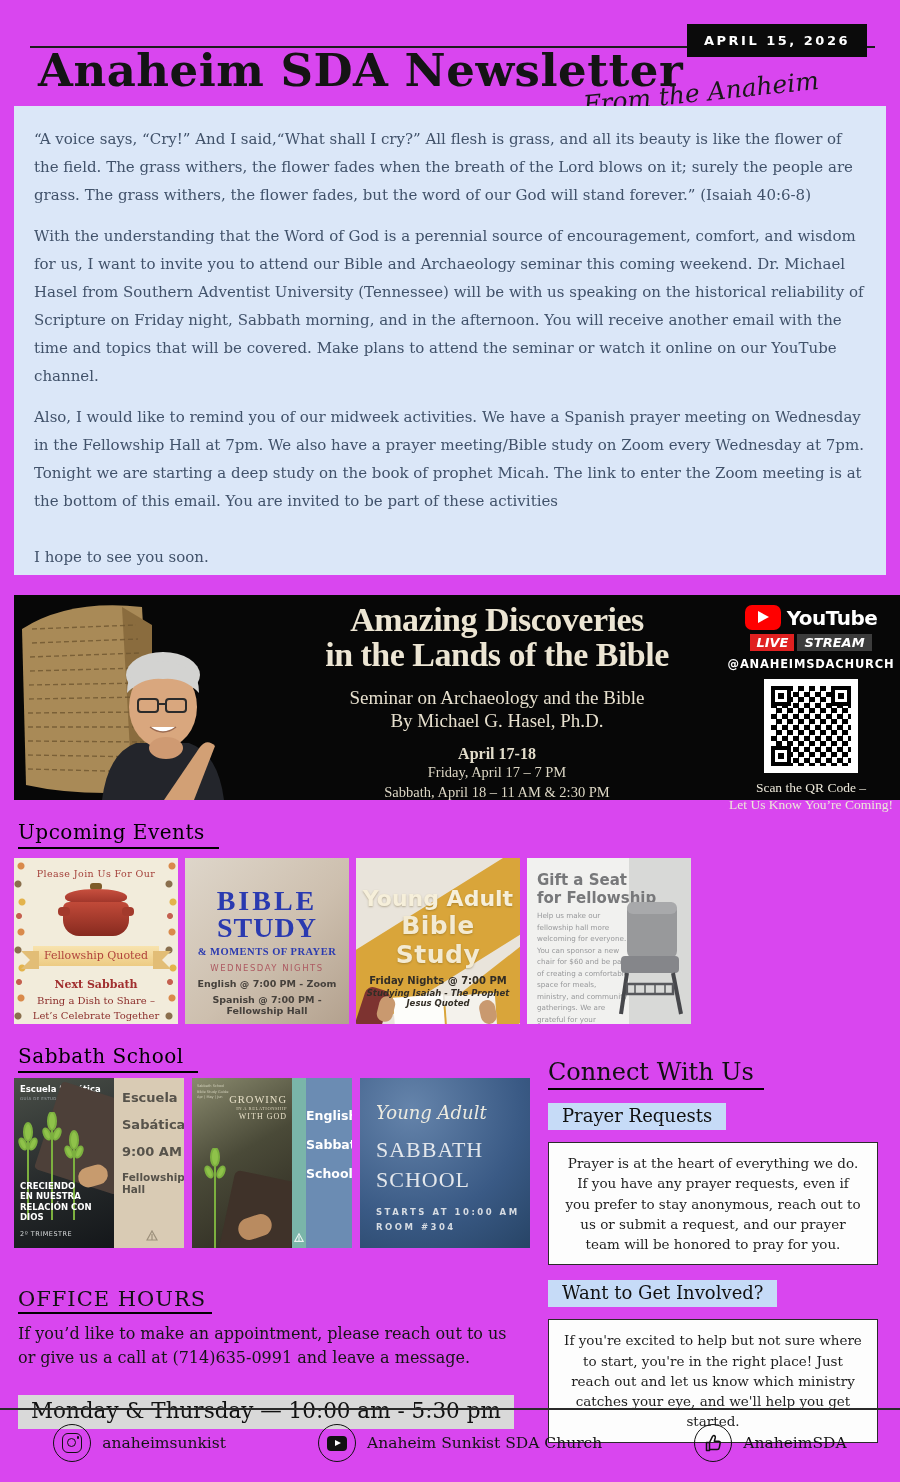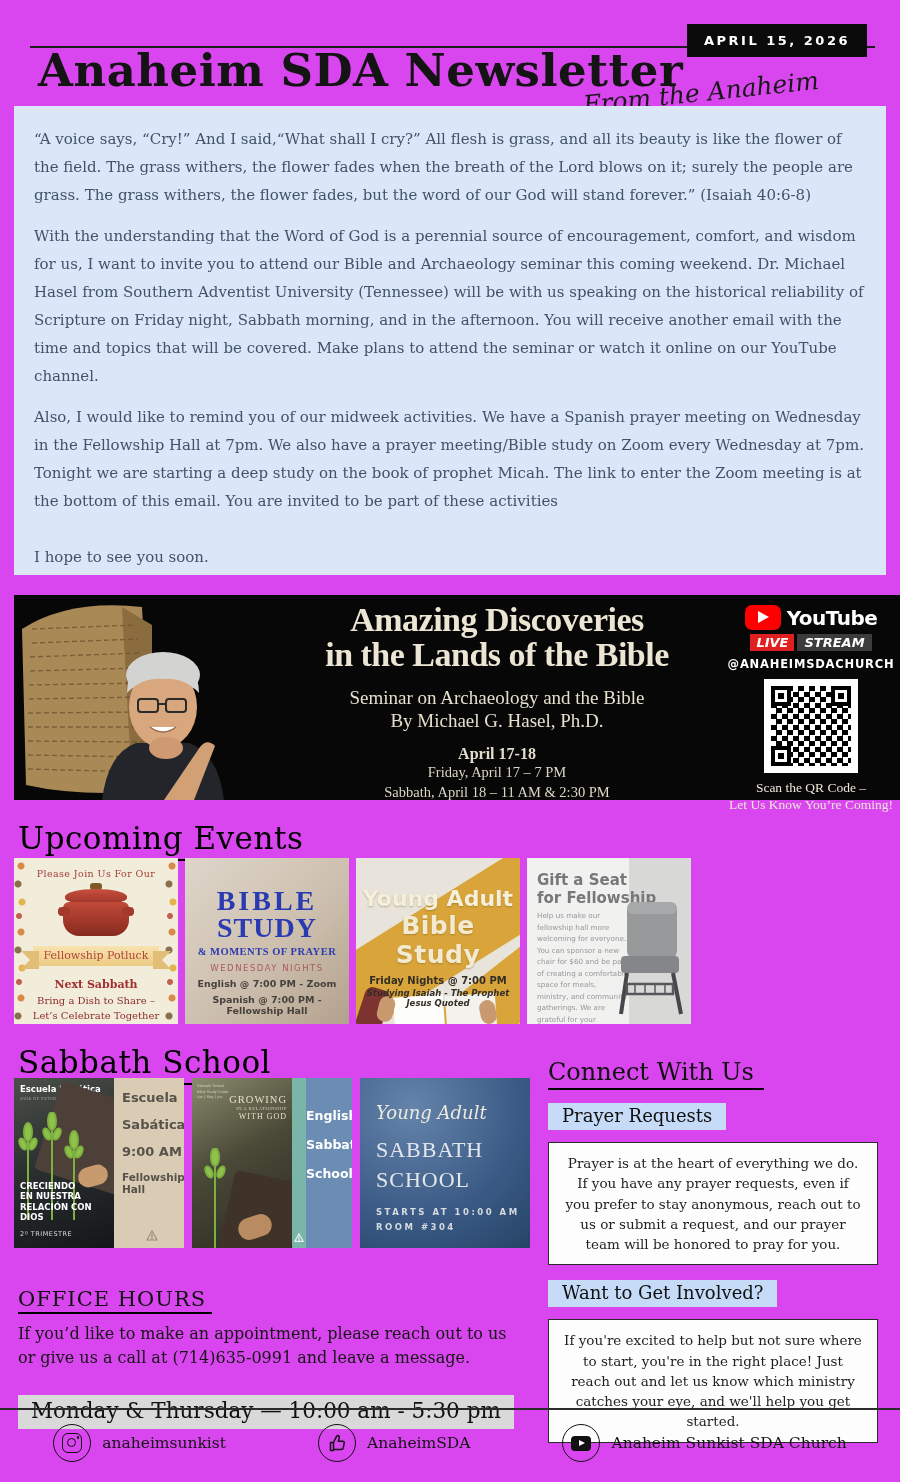--- a/index.html
+++ b/index.html
@@ -45,21 +45,21 @@
   .qr{width:94px;height:94px;background:#fff;margin:8px auto 0;padding:7px;box-sizing:border-box;position:relative;}
   .qr-inner{width:80px;height:80px;
             background:conic-gradient(#000 90deg,#fff 0 180deg,#000 0 270deg,#fff 0);
             background-size:11px 11px;}
   .qr-f{position:absolute;width:20px;height:20px;border:4px solid #000;background:#fff;box-sizing:border-box;}
   .qr-f::after{content:"";position:absolute;left:3px;top:3px;width:6px;height:6px;background:#000;}
   .qr-f1{left:7px;top:7px;} .qr-f2{right:7px;top:7px;} .qr-f3{left:7px;bottom:7px;}
   .qr-cap{margin-top:7px;font-family:"Liberation Serif",serif;font-size:13.5px;color:#ece7d9;line-height:1.25;}
 
   
-  .sec-head{position:absolute;font-size:31px;color:#000;border-bottom:2px solid #000;
+  .sec-head{position:absolute;font-size:20px;color:#000;border-bottom:2px solid #000;
             padding:0 14px 3px 0;letter-spacing:.5px;}
 
   
   .events-row{position:absolute;top:858px;left:14px;display:flex;gap:7px;}
   .card{position:relative;width:164px;height:166px;overflow:hidden;z-index:0;}
 
   
   .c-potluck{background:#f2ecdb;text-align:center;font-size:9.5px;}
   .pl-strip{position:absolute;top:0;width:13px;height:100%;
      background-color:#f2ecdb;
@@ -281,21 +281,21 @@
       <div class="pl-strip pl-left"></div>
       <div class="pl-strip pl-right"></div>
       <div class="pl-intro">Please Join Us For Our</div>
       <div class="pot">
         <div class="pot-knob"></div>
           <div class="pot-lid"></div>
           <div class="pot-body"></div>
         <div class="pot-handle pot-hl"></div>
           <div class="pot-handle pot-hr"></div>
       </div>
-      <div class="ribbon">Fellowship Potluck</div>
+      <div class="ribbon">Fellowship Quoted</div>
       <div class="pl-next">Next Sabbath</div>
       <div class="pl-line">Bring a Dish to Share –</div>
       <div class="pl-line">Let’s Celebrate Together</div>
 
     </div>
 
     <div class="card c-bible">
       <div class="bs-big bs-t1">BIBLE</div>
       <div class="bs-big bs-t2">STUDY</div>
       <div class="bs-sub">&amp; MOMENTS OF PRAYER</div>
@@ -443,27 +443,27 @@
       <span class="f-circ">
         <span class="ig-body">
             <span class="ig-lens"></span>
             <span class="ig-dot"></span>
           </span>
       </span>
       <span class="f-label">anaheimsunkist</span>
     </div>
     <div class="f-item">
       <span class="f-circ">
+        <span class="yt-rect"></span>
+      </span>
+      <span class="f-label">Anaheim Sunkist SDA Church</span>
+    </div>
+    <div class="f-item">
+      <span class="f-circ">
         <svg width="22" height="22" viewBox="0 0 22 22">
           <path d="M4.5 10.5 h3 v8 h-3 z M7.5 17.5 h7.6 q1.9 0 2.2-1.9 l.9-4.7 q.3-1.7-1.5-1.7 h-4.4 l.9-3.2 q.4-2-1.2-2.4 q-1-.2-1.6 1.1 L7.5 10.5" fill="none" stroke="#111" stroke-width="1.5" stroke-linejoin="round"></path>
         </svg>
       </span>
       <span class="f-label">AnaheimSDA</span>
     </div>
-    <div class="f-item">
-      <span class="f-circ">
-        <span class="yt-rect"></span>
-      </span>
-      <span class="f-label">Anaheim Sunkist SDA Church</span>
-    </div>
   </div>
 
 </div>
 
 </body></html>

